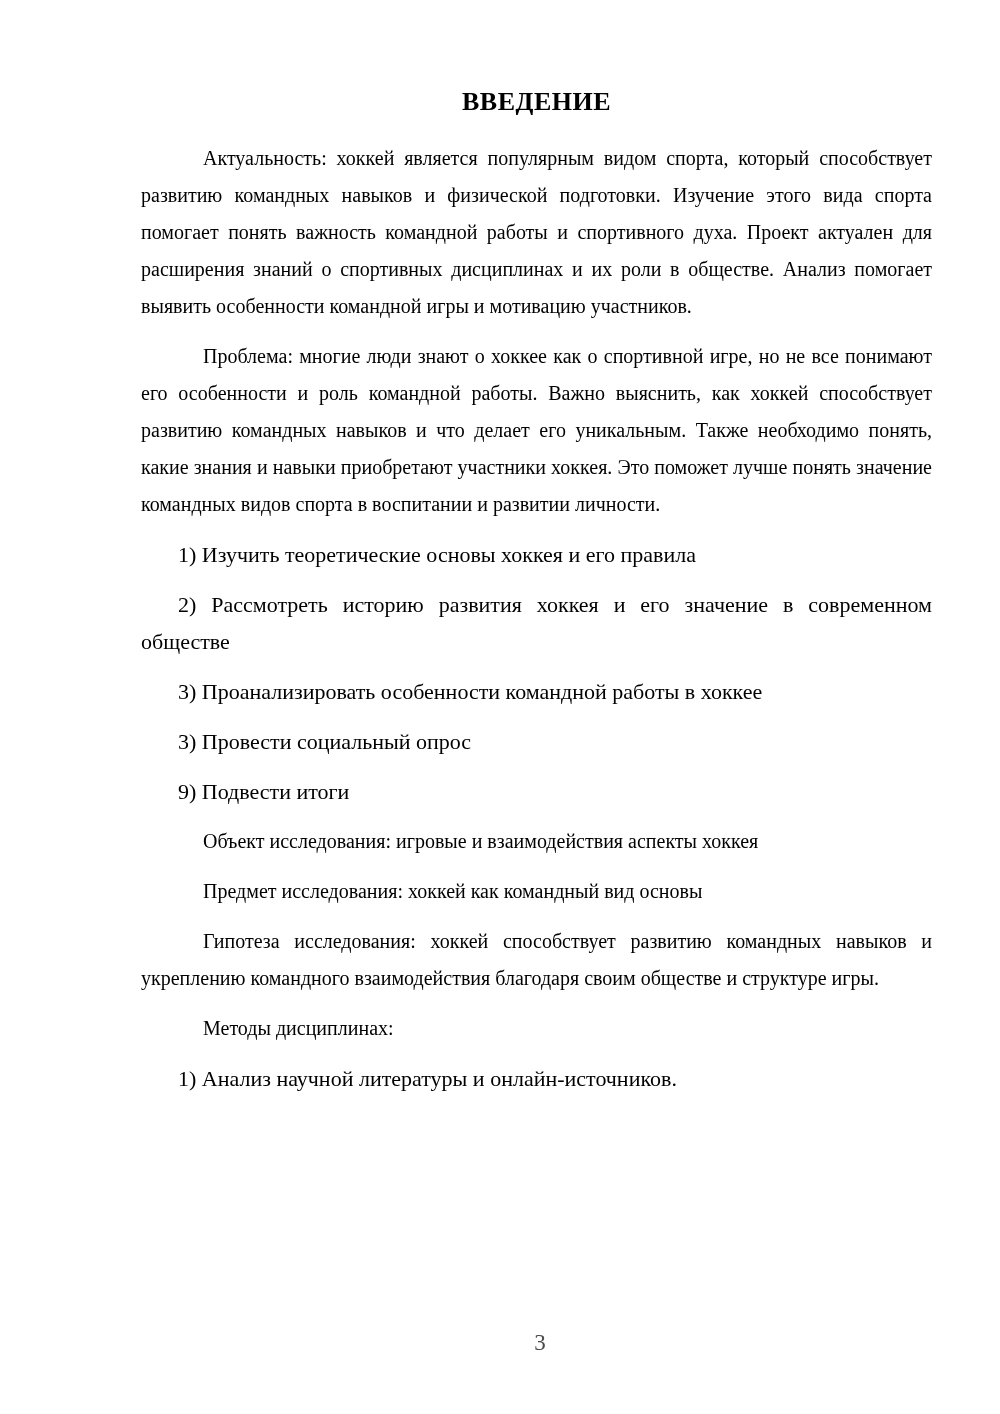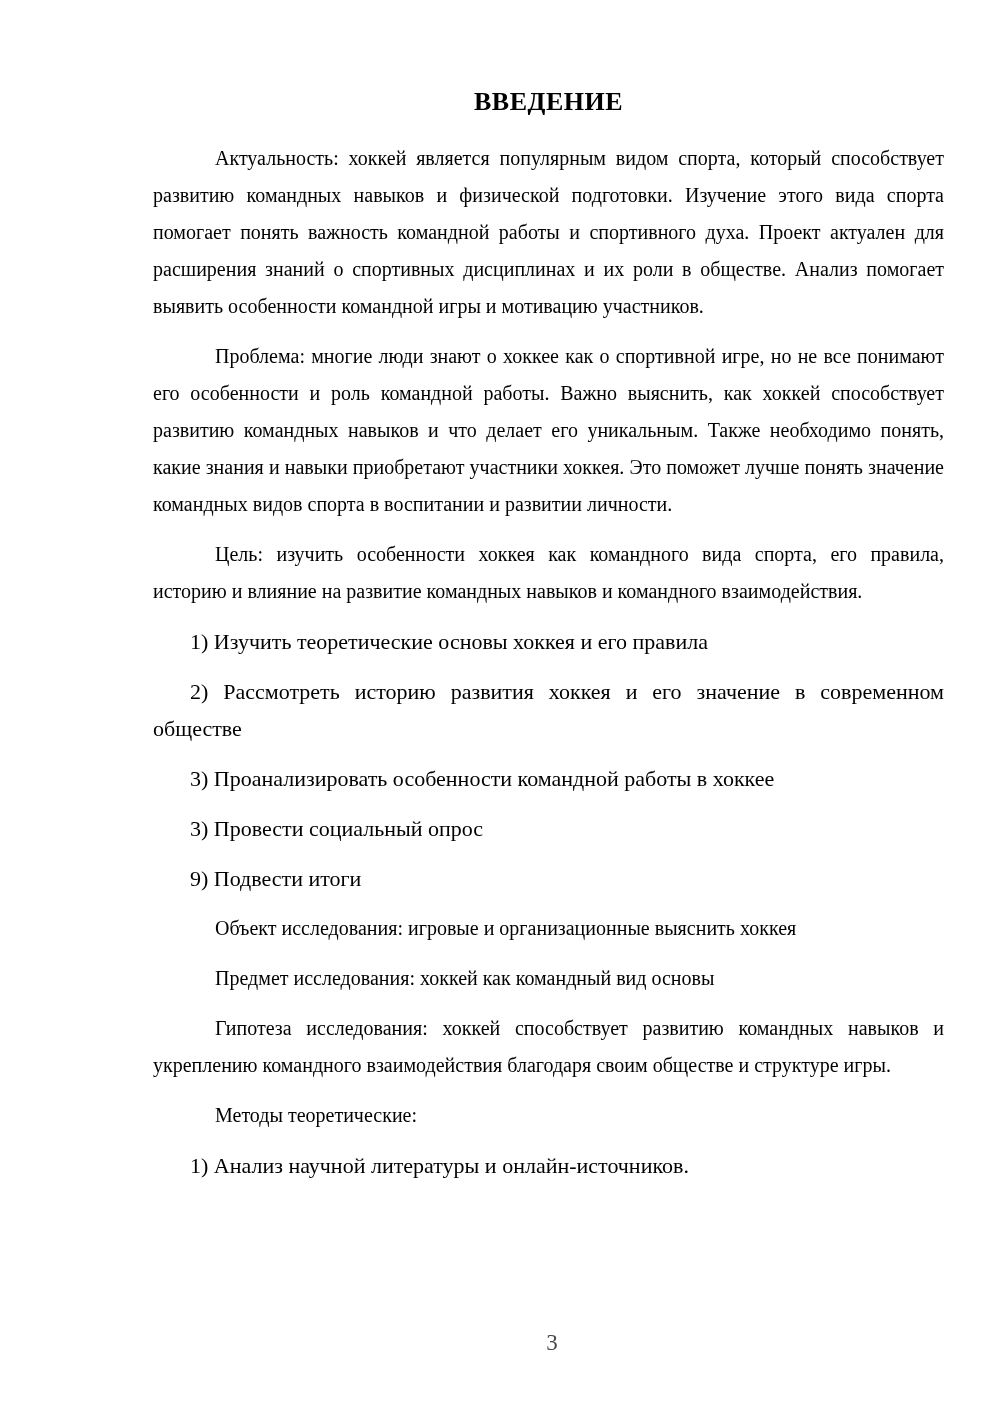--- a/index.html
+++ b/index.html
@@ -12,21 +12,21 @@
     width: 1000px;
     height: 1414px;
     position: relative;
     font-family: "Liberation Serif", "DejaVu Serif", serif;
     color: #000000;
     overflow: hidden;
   }
 
   .page {
     position: absolute;
-    left: 12px;
+    left: 0;
     top: 0;
     width: 876px;
     height: 1414px;
     background: #ffffff;
   }
 
   .content {
     position: absolute;
     left: 141px;
     top: 86px;
@@ -84,40 +84,39 @@
 <div class="page">
 
   <div class="content">
 
     <h1 class="doc-heading">ВВЕДЕНИЕ</h1>
 
     <p class="para">Актуальность: хоккей является популярным видом спорта, который способствует развитию командных навыков и физической подготовки. Изучение этого вида спорта помогает понять важность командной работы и спортивного духа. Проект актуален для расширения знаний о спортивных дисциплинах и их роли в обществе. Анализ помогает выявить особенности командной игры и мотивацию участников.</p>
 
     <p class="para">Проблема: многие люди знают о хоккее как о спортивной игре, но не все понимают его особенности и роль командной работы. Важно выяснить, как хоккей способствует развитию командных навыков и что делает его уникальным. Также необходимо понять, какие знания и навыки приобретают участники хоккея. Это поможет лучше понять значение командных видов спорта в воспитании и развитии личности.</p>
 
-    <p class="para">Цель: изучить особенности хоккея как командного вида спорта, его правила, историю и влияние на развитие командных навыков и командного взаимодействия.</p>
 
 
     <p class="item">1) Изучить теоретические основы хоккея и его правила</p>
 
     <p class="item">2) Рассмотреть историю развития хоккея и его значение в современном обществе</p>
 
     <p class="item">3) Проанализировать особенности командной работы в хоккее</p>
 
     <p class="item">3) Провести социальный опрос</p>
 
     <p class="item">9) Подвести итоги</p>
 
-    <p class="para">Объект исследования: игровые и организационные выяснить хоккея</p>
+    <p class="para">Объект исследования: игровые и взаимодействия аспекты хоккея</p>
 
     <p class="para">Предмет исследования: хоккей как командный вид основы</p>
 
     <p class="para">Гипотеза исследования: хоккей способствует развитию командных навыков и укреплению командного взаимодействия благодаря своим обществе и структуре игры.</p>
 
-    <p class="para">Методы теоретические:</p>
+    <p class="para">Методы дисциплинах:</p>
 
     <p class="item">1) Анализ научной литературы и онлайн-источников.</p>
 
   </div>
 
   <div class="page-number">3</div>
 
 </div>
 
 </body></html>

